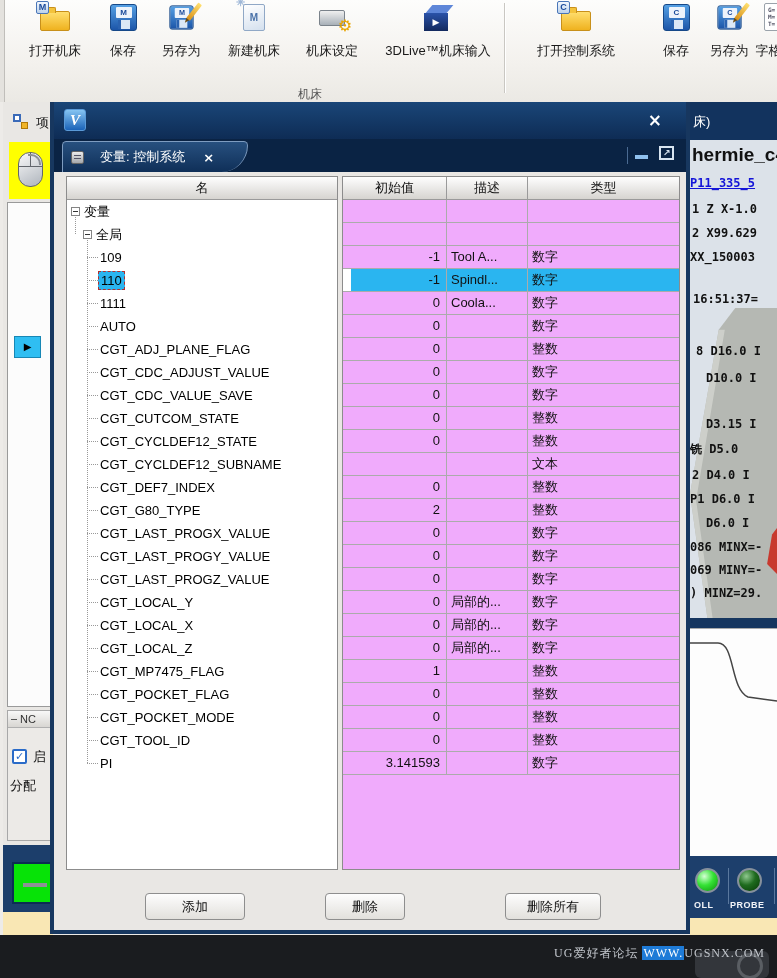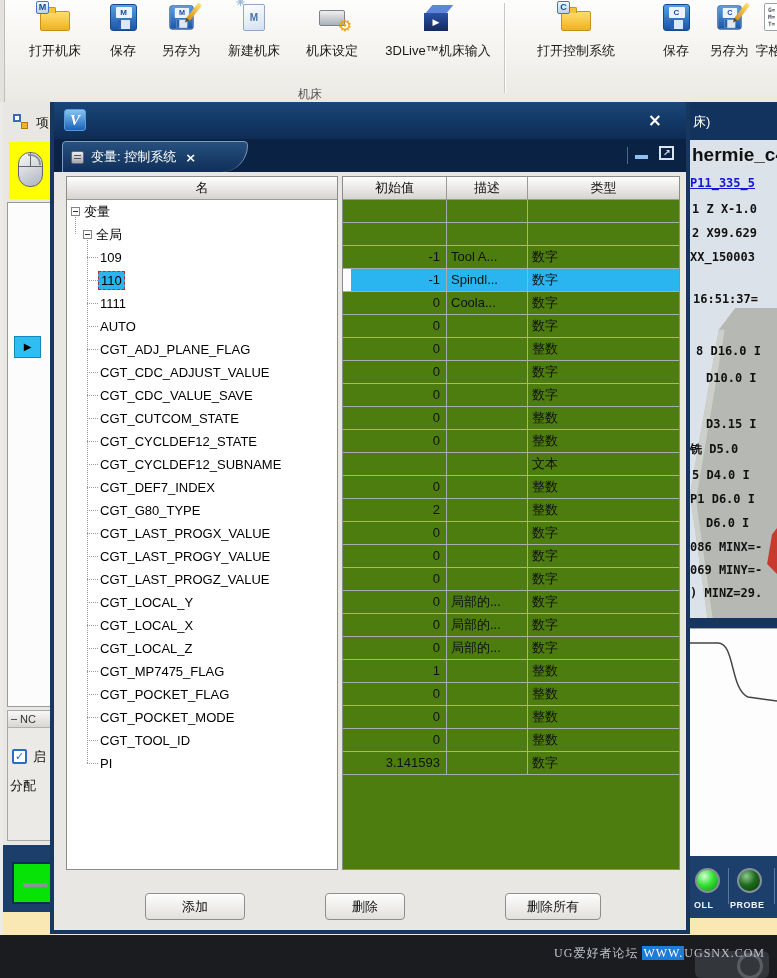--- a/index.html
+++ b/index.html
@@ -109,21 +109,21 @@
 
   
   .dialog{position:absolute;left:50px;top:102px;width:640px;height:832px;background:#E9E7E4;
         border:4px solid #17375F;border-top:none}
   .titlebar{position:relative;height:37px;background:linear-gradient(180deg,#1A4678 0%,#0E2C55 100%)}
   .vlogo{position:absolute;left:10px;top:7px;width:22px;height:22px;border-radius:3px;
         background:linear-gradient(#85C4F2,#1B63B8);border:1px solid #5A9AD8;
         color:#fff;font:bold italic 15px/20px "Liberation Serif",serif;text-align:center}
   .ttl-close{position:absolute;right:24px;top:8px;color:#fff;font:bold 17px/20px "DejaVu Sans",sans-serif;cursor:default}
   .tabbar{position:relative;height:33px;background:#0A2344}
-  .tab{position:absolute;left:8px;top:2px;height:31px;width:186px;display:flex;align-items:center;gap:7px;
+  .tab{position:absolute;left:8px;top:2px;height:31px;width:186px;display:flex;align-items:center;gap:16px;
         padding-left:8px;background:linear-gradient(180deg,#27507F,#0F2F58);
         border:1px solid #7E9CC0;border-bottom:none;border-radius:5px 5px 30px 0}
   .tab-icon{width:13px;height:13px;border:1px solid #666;border-radius:2px;
         background:linear-gradient(#ECECEC,#A4A8AC);position:relative}
   .tab-icon:before{content:"";position:absolute;left:2px;right:2px;top:3px;height:1px;background:#556;box-shadow:0 3px 0 #556}
   .tab-label{color:#fff;font-size:13px;white-space:nowrap}
   .tab-close{color:#fff;font:bold 13px/13px "DejaVu Sans",sans-serif;margin-left:2px}
   .ctl-sep{position:absolute;right:58px;top:8px;width:1px;height:17px;background:#4A6A92}
   .ctl-min{position:absolute;right:38px;top:16px;width:13px;height:4px;background:#8FC0EE;cursor:default}
   .ctl-undock{position:absolute;right:12px;top:7px;width:15px;height:14px;border:2px solid #D8E4F0;
@@ -135,21 +135,21 @@
         text-align:center;font-size:13px;line-height:22px}
   .tree-body{position:relative;height:668px;overflow:hidden}
   .trow{height:23px;position:relative;font-size:13px;line-height:23px;white-space:nowrap}
   .ebox{position:absolute;top:7px;width:9px;height:9px;border:1px solid #848484;
         background:#fff linear-gradient(#333,#333) center/5px 1px no-repeat}
   .conn{position:absolute;left:20px;top:11px;width:11px;border-top:1px dotted #999}
   .tlabel{display:inline-block;color:#000}
   .tlabel.sel{background:#2AB5F0;border:1px dashed #B03030;padding:0 2px;line-height:17px;margin-top:2px}
   .guide{position:absolute;width:0;border-left:1px dotted #999}
 
-  .value-panel{position:absolute;left:288px;top:4px;width:338px;height:694px;background:#4d7c0f;border:1px solid #8C8C8C}
+  .value-panel{position:absolute;left:288px;top:4px;width:338px;height:694px;background:#f0abfc;border:1px solid #8C8C8C}
   .vheader{display:flex;height:23px;background:linear-gradient(#FEFEFE,#D6D4D0);border-bottom:1px solid #9A9A9A;
         font-size:13px;line-height:22px;text-align:center}
   .vh1{width:104px;border-right:1px solid #9A9A9A}
   .vh2{width:81px;border-right:1px solid #9A9A9A}
   .vh3{flex:1}
   .vrow{display:flex;height:23px;border-bottom:1px solid #ABABAB;font-size:13px;line-height:21px}
   .vc1{width:104px;border-right:1px solid #ABABAB;text-align:right;padding-right:6px}
   .vc2{width:81px;border-right:1px solid #ABABAB;padding-left:4px;overflow:hidden}
   .vc3{flex:1;padding-left:4px}
   .vrow.sel .vc1{background:linear-gradient(90deg,#fff 0 8px,#2AB5F0 8px)}
@@ -302,21 +302,21 @@
           <div class="rline b" style="left: 2px; top: 8px;">hermie_c42</div>
           <div class="rline link" style="left: 0px; top: 36px;">P11_335_5</div>
           <div class="rline" style="left: 2px; top: 62px;">1 Z X-1.0</div>
           <div class="rline" style="left: 2px; top: 86px;">2 X99.629</div>
           <div class="rline" style="left: 0px; top: 110px;">XX_150003</div>
           <div class="rline" style="left: 3px; top: 152px;">16:51:37=</div>
           <div class="rline" style="left: 6px; top: 204px;">8  D16.0 I</div>
           <div class="rline" style="left: 16px; top: 231px;">D10.0 I</div>
           <div class="rline" style="left: 16px; top: 277px;">D3.15 I</div>
           <div class="rline" style="left: 0px; top: 302px;">铣  D5.0</div>
-          <div class="rline" style="left: 2px; top: 328px;">5  D4.0 I</div>
+          <div class="rline" style="left: 2px; top: 328px;">2  D4.0 I</div>
           <div class="rline" style="left: 0px; top: 352px;">P1 D6.0 I</div>
           <div class="rline" style="left: 16px; top: 376px;">D6.0 I</div>
           <div class="rline" style="left: 0px; top: 400px;">086 MINX=-</div>
           <div class="rline" style="left: 0px; top: 423px;">069 MINY=-</div>
           <div class="rline" style="left: 0px; top: 446px;">) MINZ=29.</div>
         </div>
     </div>
     <div class="rt-divider"></div>
     <div class="rt-chart">
       <svg width="87" height="90">

